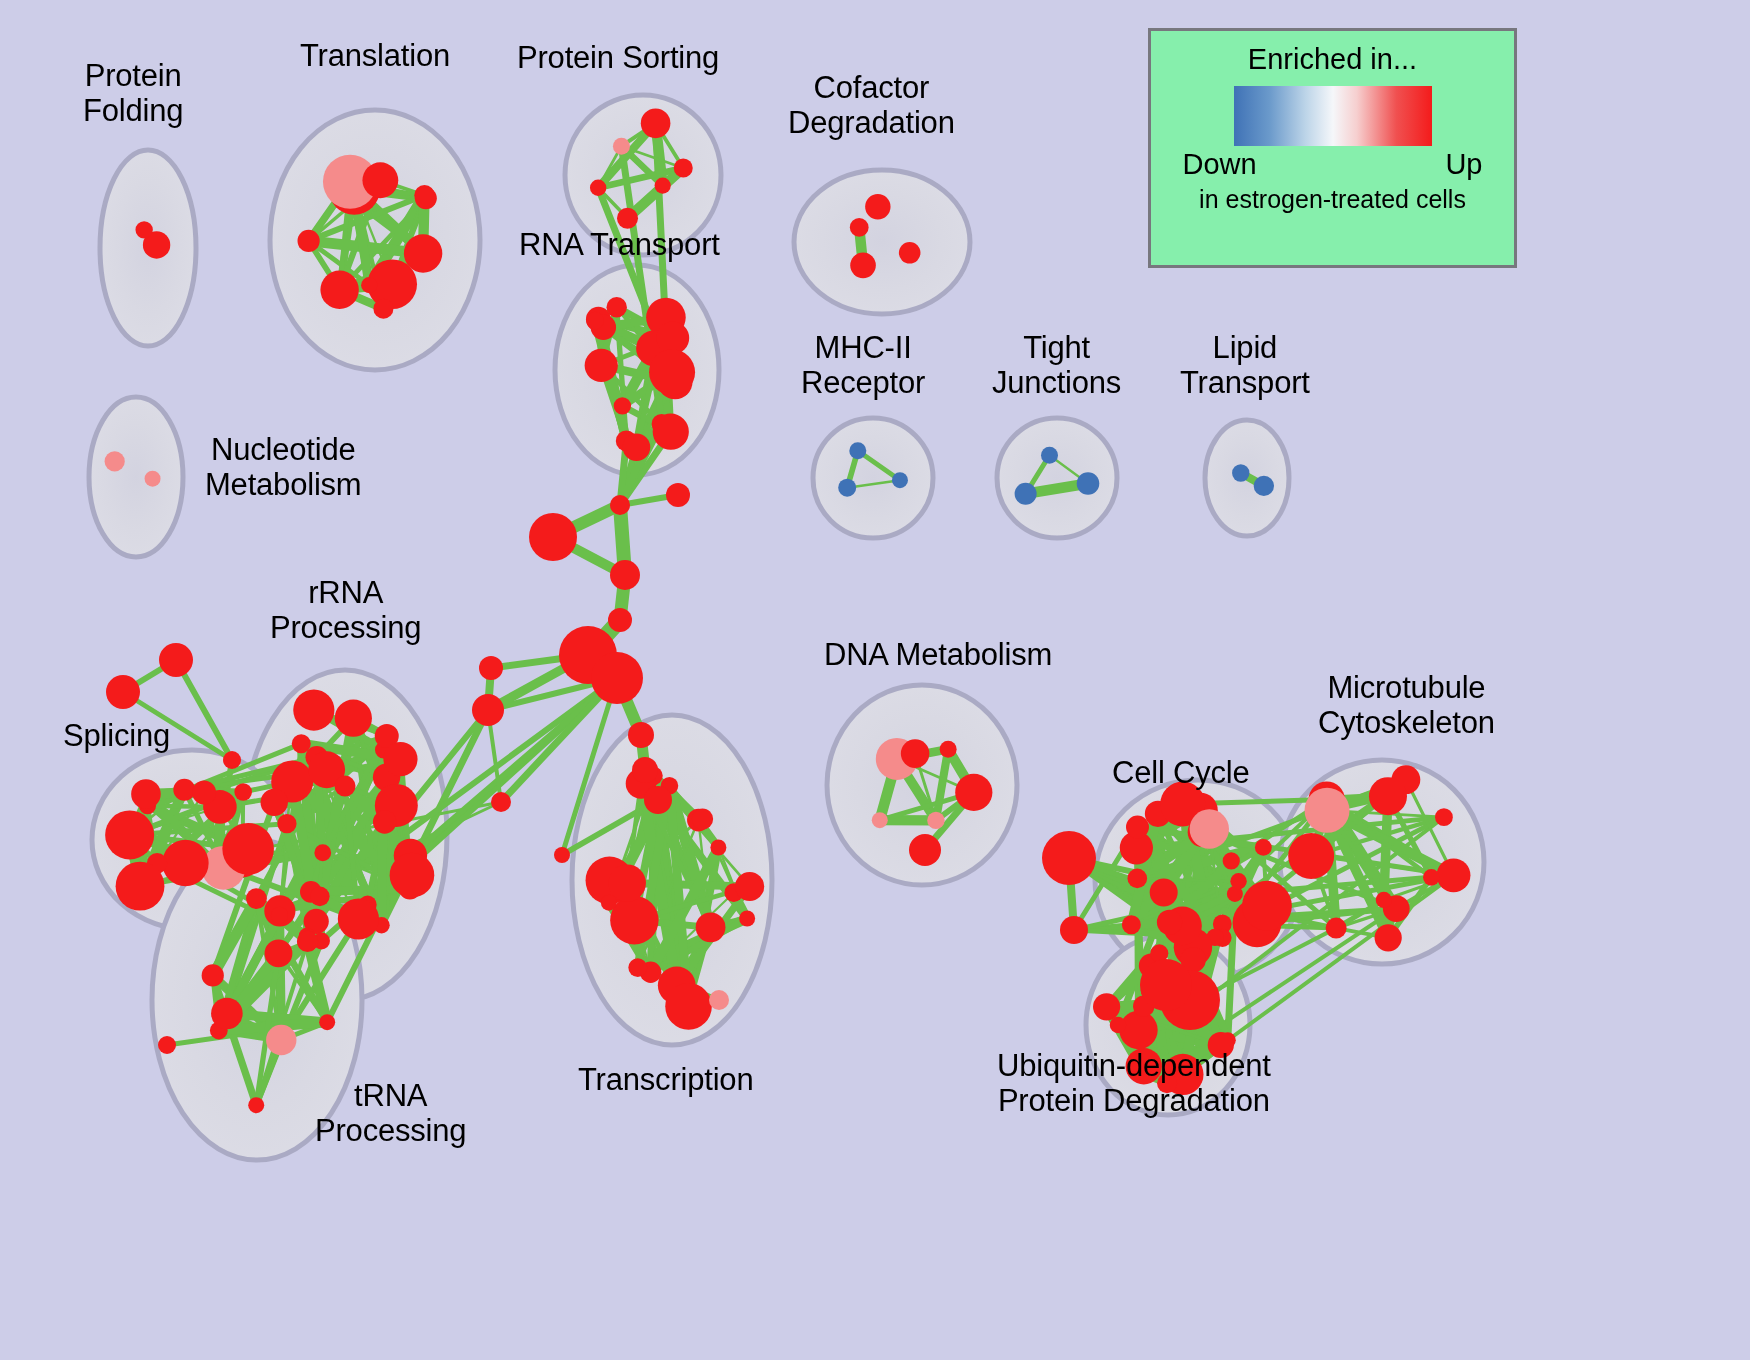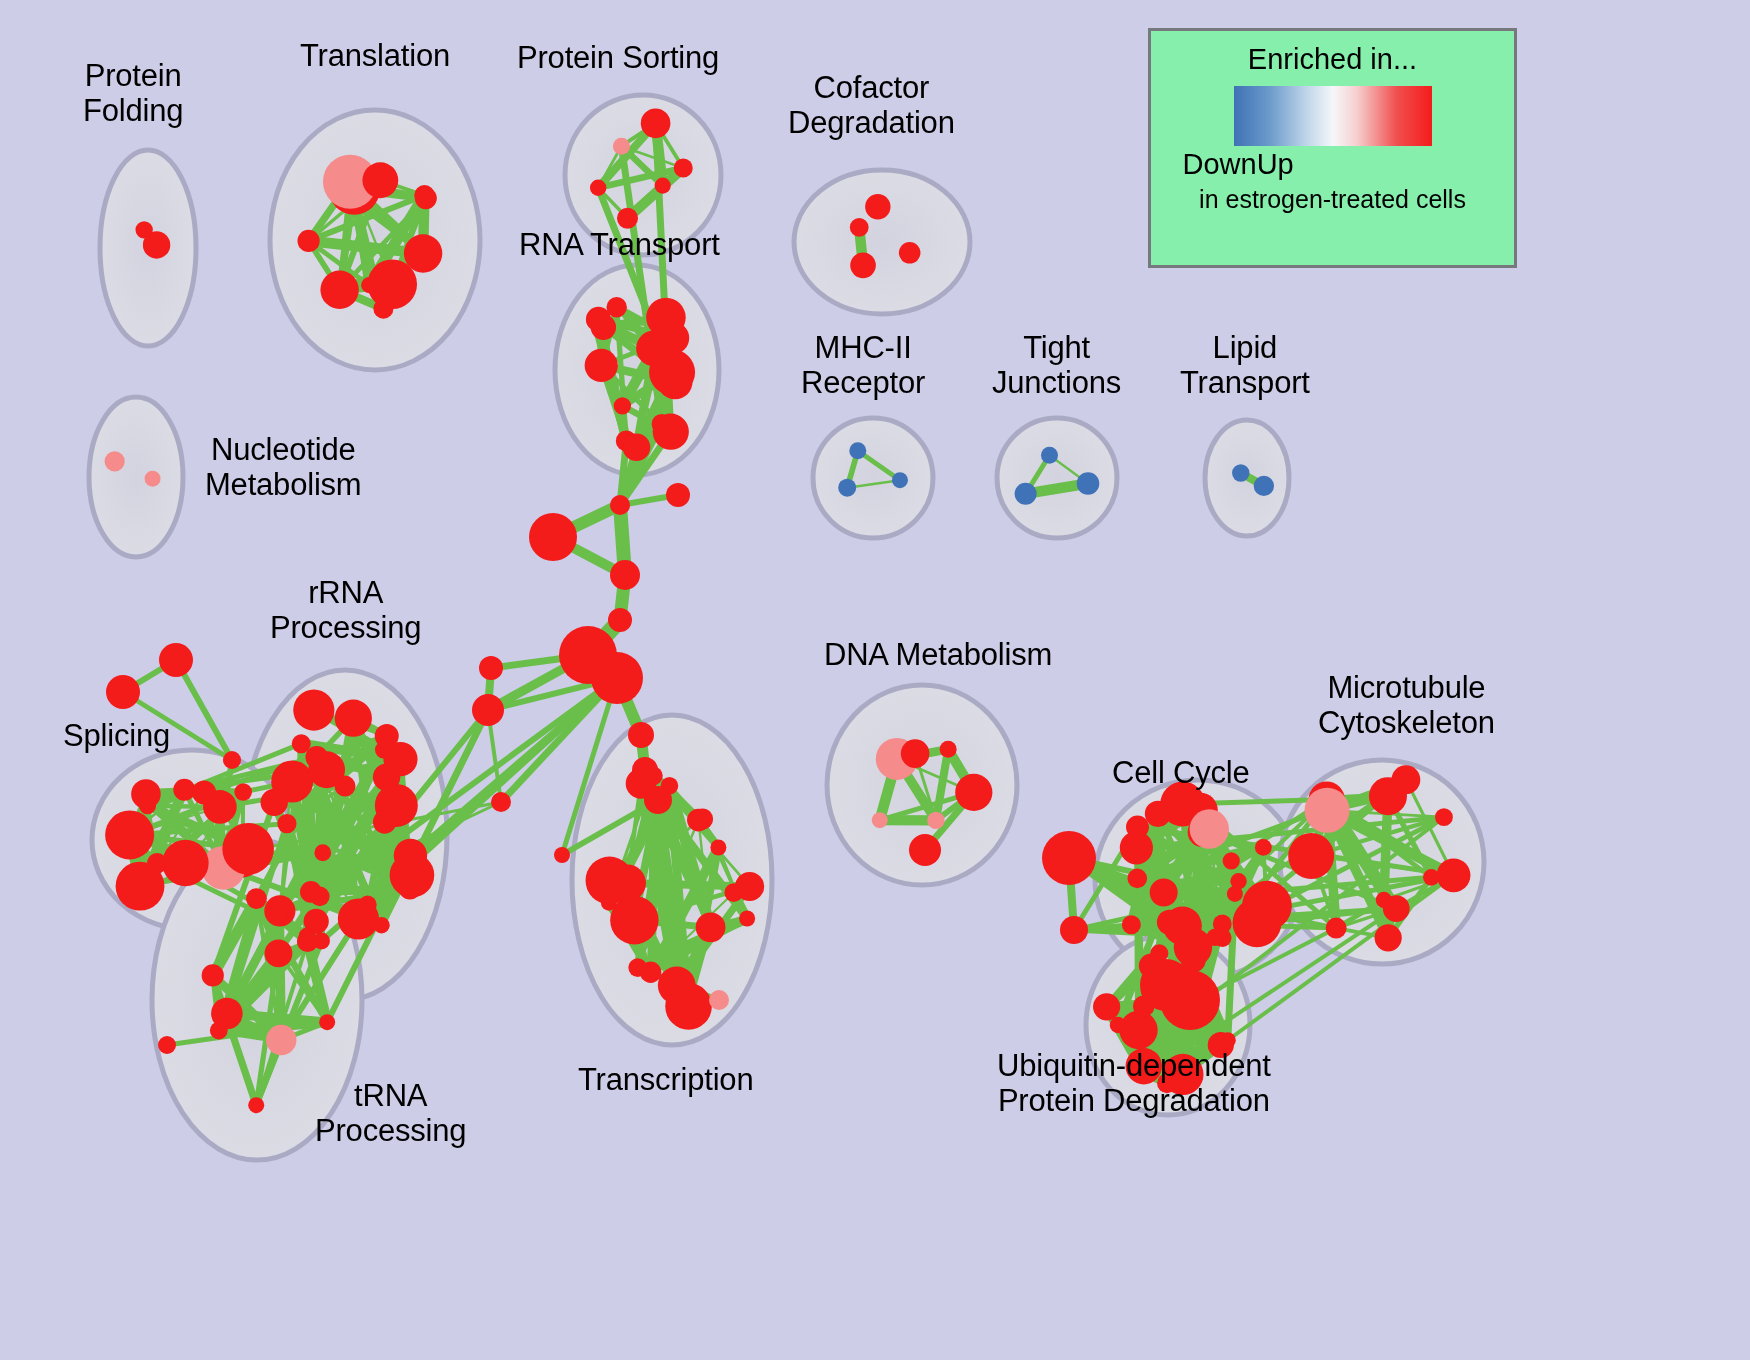--- a/index.html
+++ b/index.html
@@ -37,21 +37,21 @@
     font-size:29px;
     margin-top:12px;
     color:#000;
   }
   #legend .bar{
     margin:10px auto 0 auto;
     width:198px;height:60px;
     background:linear-gradient(to right,#3f72b6 0%,#6b9acb 18%,#bcd4e8 36%,#f5f7fa 50%,#f6cfcf 62%,#f05050 82%,#f41b1b 100%);
   }
   #legend .ends{
-    display:flex;
+    display:flex;justify-content:space-between;
     width:300px;margin:2px auto 0 auto;
     font-size:29px;color:#000;
   }
   #legend .sub{
     text-align:center;font-size:25px;color:#000;line-height:1.16;margin-top:4px;
   }
 </style>
 </head>
 <body>
 

